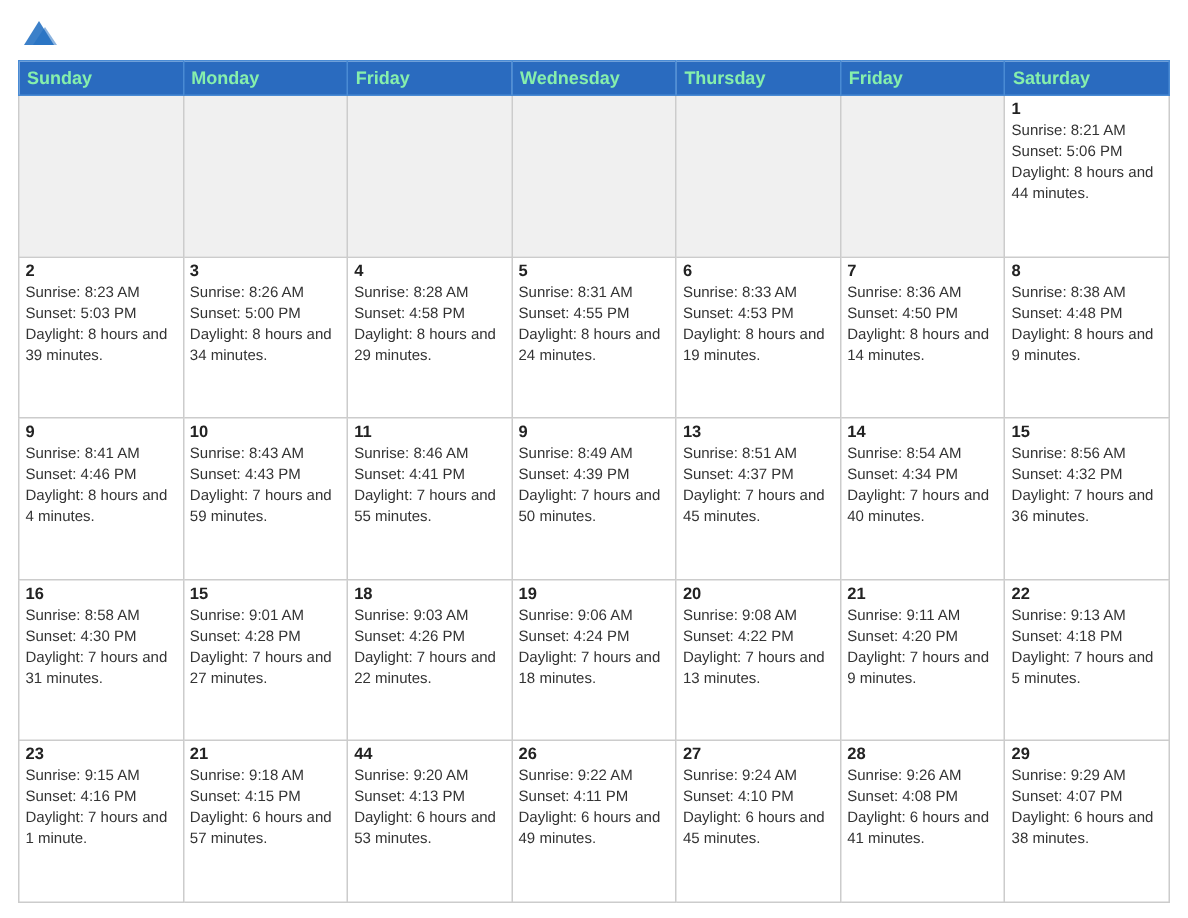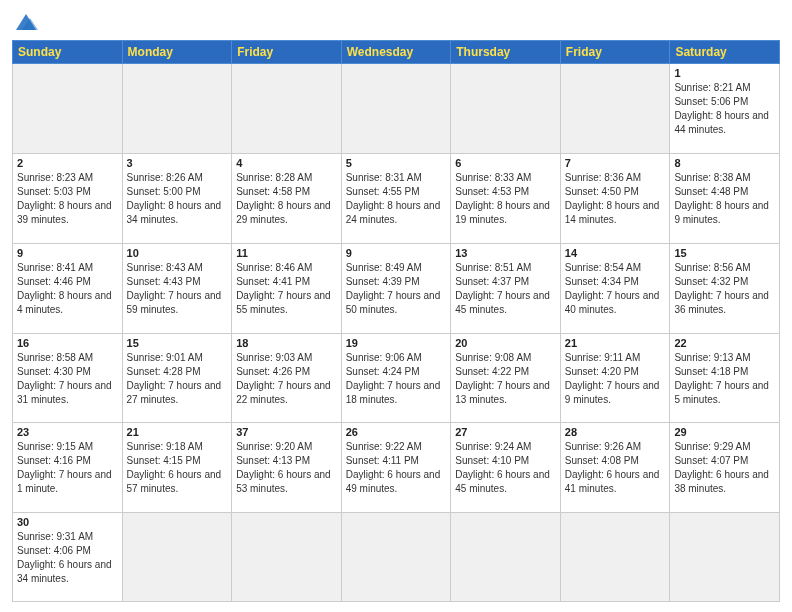--- a/index.html
+++ b/index.html
@@ -54,21 +54,21 @@
     }
     .calendar {
       flex: 1;
       border: 1px solid #ccc;
       border-collapse: collapse;
       width: 100%;
       table-layout: fixed;
     }
     .calendar th {
       background: #2a6bbf;
-      color: #fde047;
+      color: #86efac;
       text-align: left;
       padding: 4px 5px;
       font-size: 12px;
       font-weight: bold;
       border: 1px solid #4a8bd4;
     }
     .calendar td {
       border: 1px solid #ccc;
       vertical-align: top;
       padding: 3px 4px;
@@ -235,47 +235,35 @@
         <tr>
           <td>
             <span class="day-num">23</span>
             <div class="day-info">Sunrise: 9:15 AM<br>Sunset: 4:16 PM<br>Daylight: 7 hours and 1 minute.</div>
           </td>
           <td>
             <span class="day-num">21</span>
             <div class="day-info">Sunrise: 9:18 AM<br>Sunset: 4:15 PM<br>Daylight: 6 hours and 57 minutes.</div>
           </td>
           <td>
-            <span class="day-num">37</span>
+            <span class="day-num">44</span>
             <div class="day-info">Sunrise: 9:20 AM<br>Sunset: 4:13 PM<br>Daylight: 6 hours and 53 minutes.</div>
           </td>
           <td>
             <span class="day-num">26</span>
             <div class="day-info">Sunrise: 9:22 AM<br>Sunset: 4:11 PM<br>Daylight: 6 hours and 49 minutes.</div>
           </td>
           <td>
             <span class="day-num">27</span>
             <div class="day-info">Sunrise: 9:24 AM<br>Sunset: 4:10 PM<br>Daylight: 6 hours and 45 minutes.</div>
           </td>
           <td>
             <span class="day-num">28</span>
             <div class="day-info">Sunrise: 9:26 AM<br>Sunset: 4:08 PM<br>Daylight: 6 hours and 41 minutes.</div>
           </td>
           <td>
             <span class="day-num">29</span>
             <div class="day-info">Sunrise: 9:29 AM<br>Sunset: 4:07 PM<br>Daylight: 6 hours and 38 minutes.</div>
           </td>
-        </tr>
-        <tr>
-          <td class="last-row">
-            <span class="day-num">30</span>
-            <div class="day-info">Sunrise: 9:31 AM<br>Sunset: 4:06 PM<br>Daylight: 6 hours and 34 minutes.</div>
-          </td>
-          <td class="last-row empty"></td>
-          <td class="last-row empty"></td>
-          <td class="last-row empty"></td>
-          <td class="last-row empty"></td>
-          <td class="last-row empty"></td>
-          <td class="last-row empty"></td>
         </tr>
       </tbody>
   </table>
 </div>
 
 </body></html>

